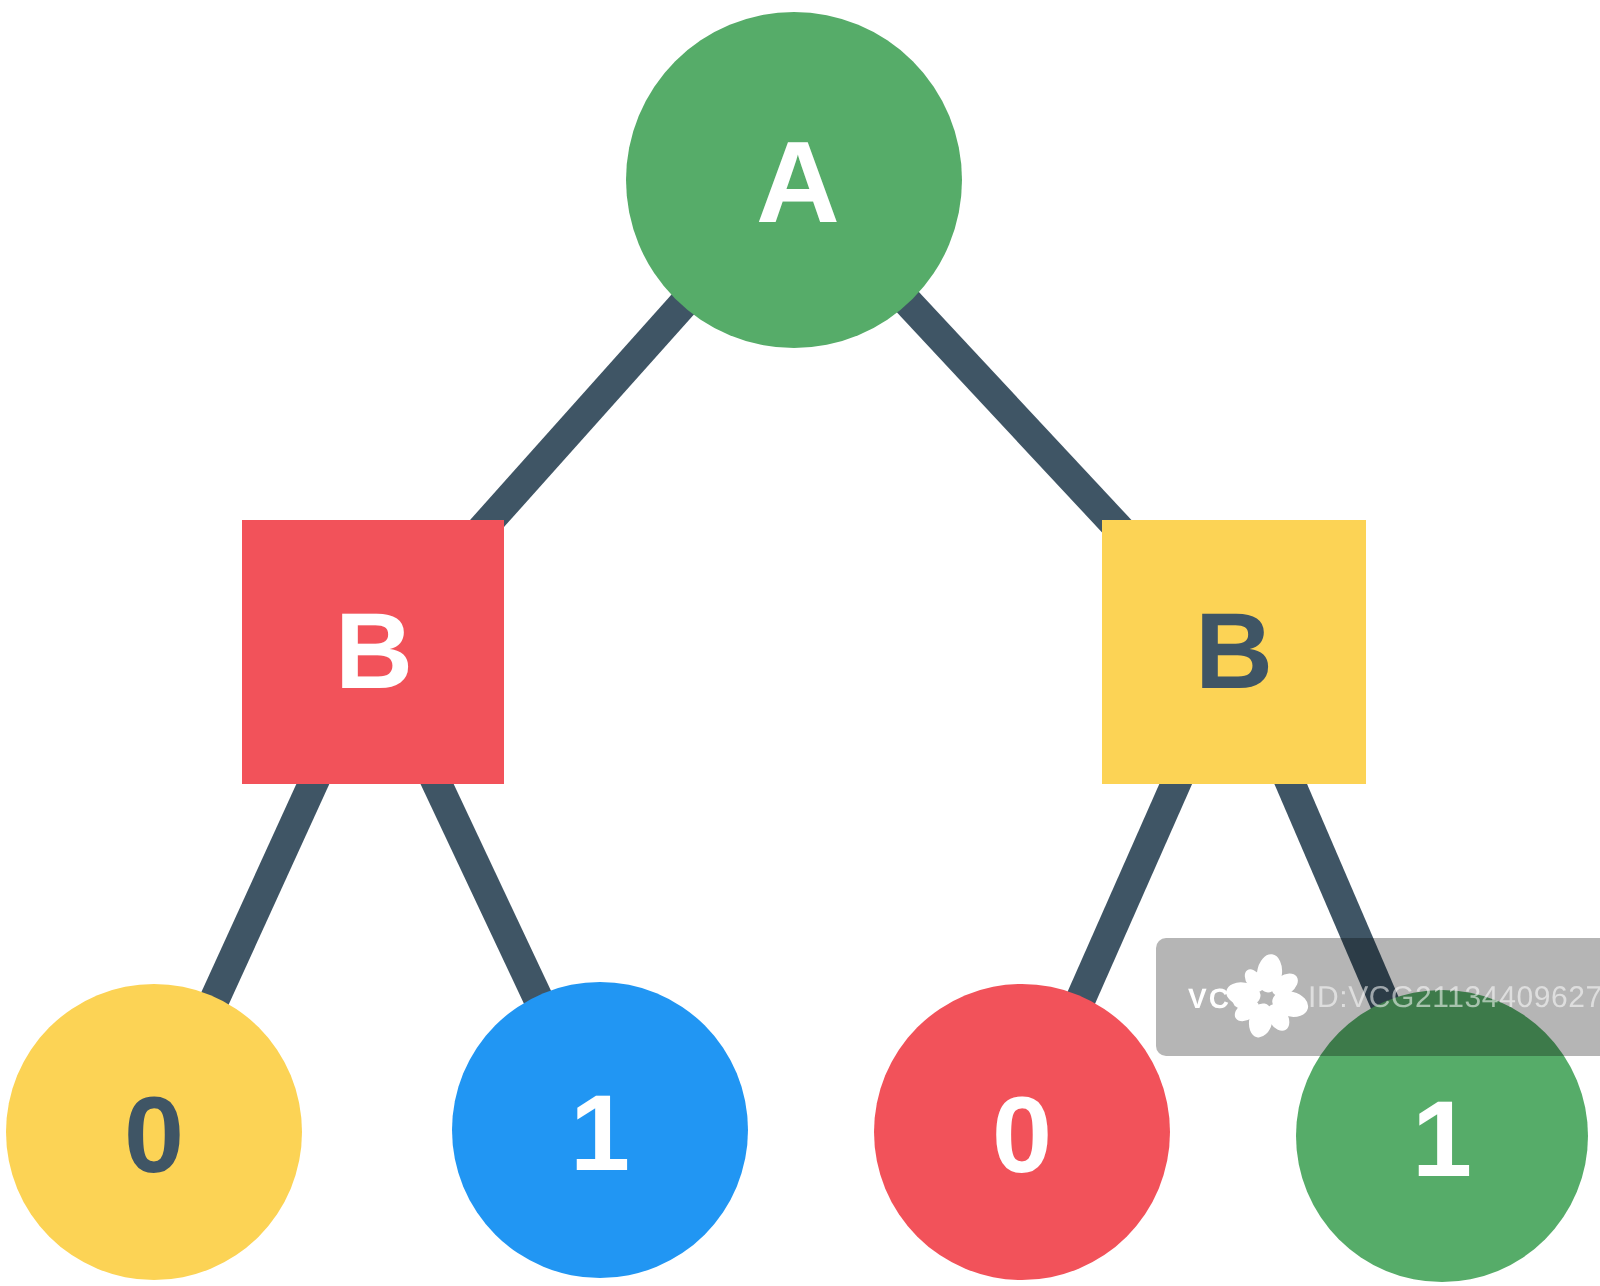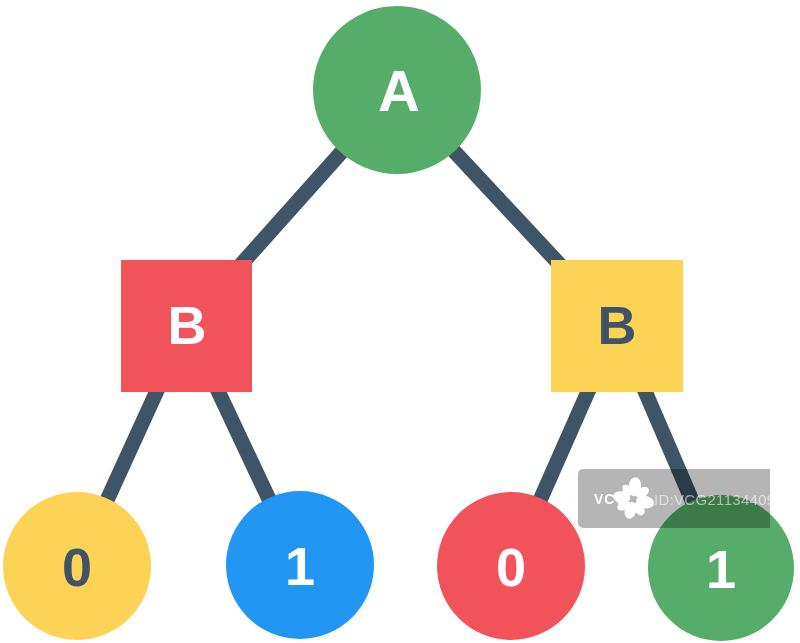--- a/index.html
+++ b/index.html
@@ -25,21 +25,21 @@
     font-family: "Liberation Sans", sans-serif;
     font-weight: bold;
     text-anchor: middle;
   }
   .node-label { font-size: 54px; }
   .root-label { font-size: 58px; }
   .watermark {
     position: absolute;
     left: 578px;
     top: 469px;
-    width: 192px;
+    width: 222px;
     height: 59px;
     background: rgba(0, 0, 0, 0.29);
     border-radius: 5px 0 0 5px;
   }
   .wm-brand {
     position: absolute;
     left: 16px;
     top: 50%;
     transform: translateY(-50%);
     color: #ffffff;

